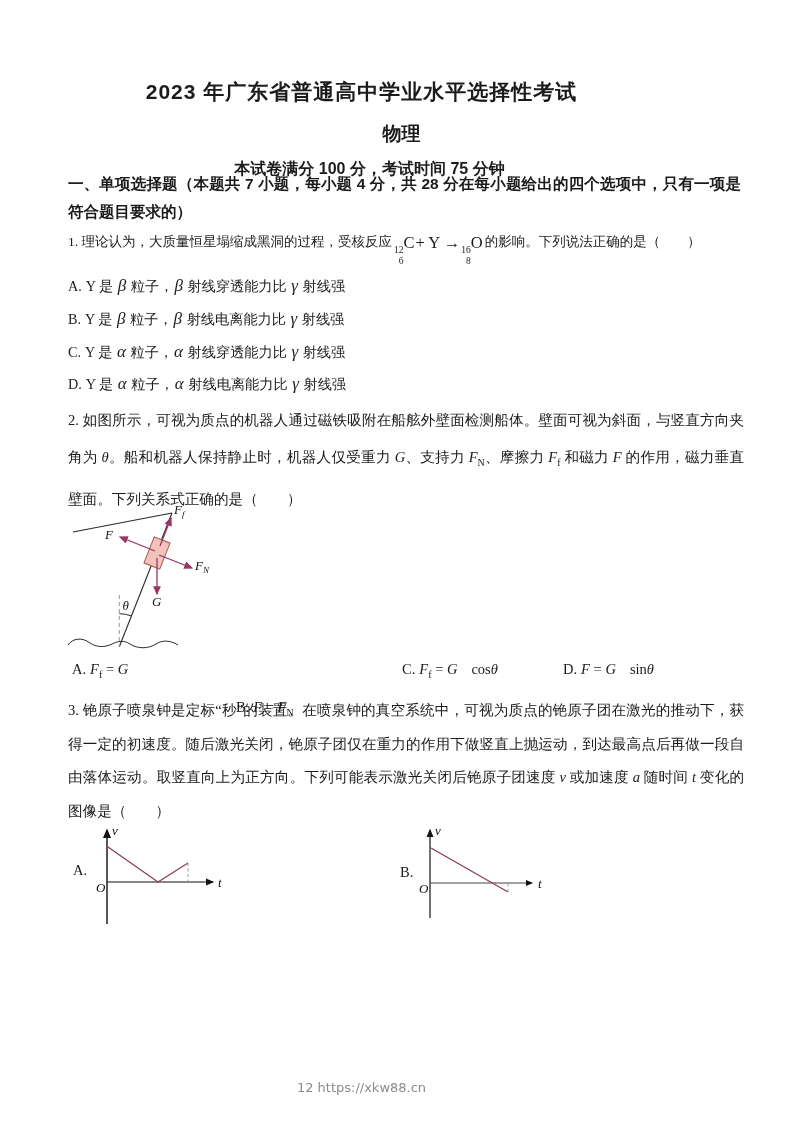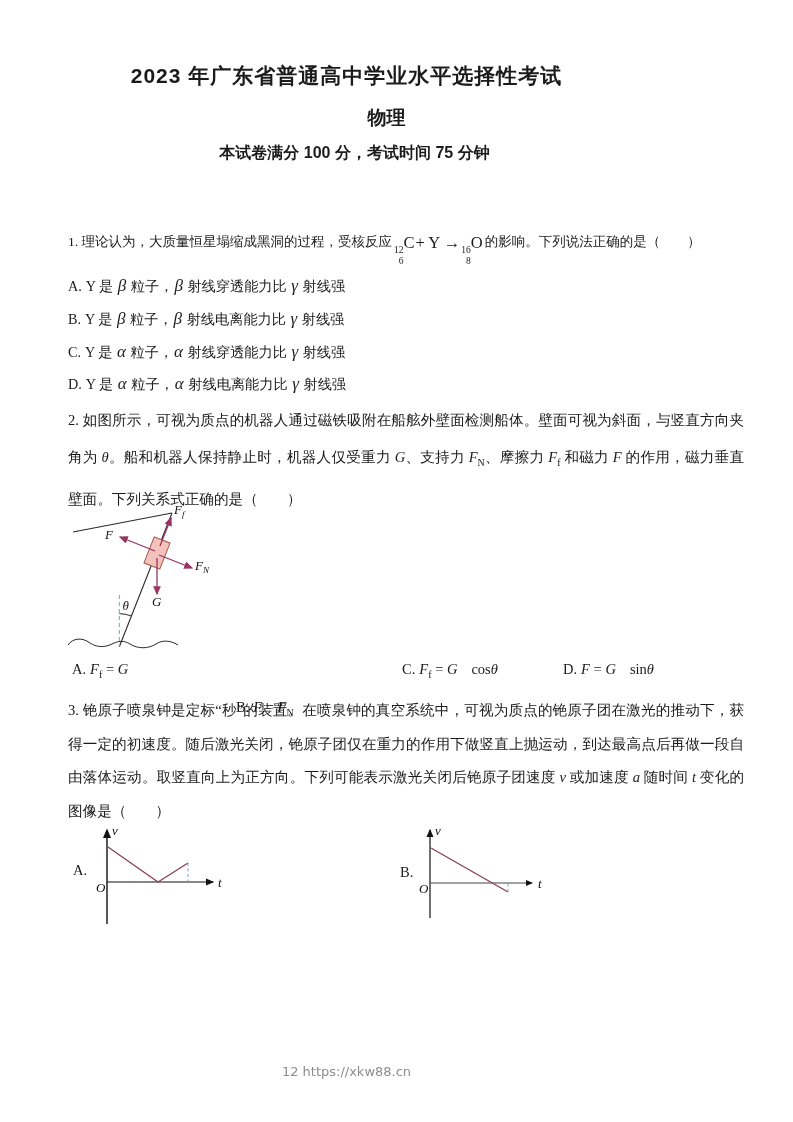--- a/index.html
+++ b/index.html
@@ -1,19 +1,19 @@
 <!DOCTYPE html>
 <html><head>
 <meta charset="utf-8">
 <style>
   html,body{margin:0;padding:0;background:#ffffff;}
   .page{position:relative;width:793px;height:1122px;background:#ffffff;overflow:hidden;
         font-family:"Liberation Serif","DejaVu Serif",serif;color:#1b1b1b;}
   .abs{position:absolute;}
-  .center{left:0;width:693px;text-align:center;}
+  .center{left:15px;width:693px;text-align:center;margin-top:16px;}
   .title{font-family:"Liberation Sans","DejaVu Sans",sans-serif;font-weight:bold;font-size:21px;letter-spacing:1px;}
   .subject{font-family:"Liberation Sans","DejaVu Sans",sans-serif;font-weight:bold;font-size:19px;padding-left:40px;}
   .info{font-family:"Liberation Sans","DejaVu Sans",sans-serif;font-weight:bold;font-size:16px;padding-left:8px;}
   .sec{font-family:"Liberation Sans","DejaVu Sans",sans-serif;font-weight:bold;font-size:15.5px;
        line-height:28px;text-align:justify;}
   .stem{font-size:14.6px;text-align:justify;}
   .q1stem{font-size:13.5px;white-space:nowrap;}
   .opt{font-size:14.2px;white-space:nowrap;}
   .olabel{margin-right:4px;}
   .gk{font-family:"Liberation Serif","DejaVu Serif",serif;font-style:italic;font-size:17px;padding:0 1px;}
@@ -35,20 +35,21 @@
 </style>
 </head>
 <body>
 
 <div class="page">
 
   <div class="abs center title" style="top:62px;">2023 年广东省普通高中学业水平选择性考试</div>
   <div class="abs center subject" style="top:105px;">物理</div>
   <div class="abs center info" style="top:143px;">本试卷满分 100 分，考试时间 75 分钟</div>
 
+  <div class="abs sec" style="top:170px;left:68px;width:673px;">一、单项选择题（本题共 7 小题，每小题 4 分，共 28 分在每小题给出的四个选项中，只有一项是符合题目要求的）</div>
 
   <div class="abs q1stem" style="top:233px;left:68px;width:700px;"><span>1. 理论认为，大质量恒星塌缩成黑洞的过程，受核反应</span><span class="nucl"><span class="stack">
           <span>12</span>
           <span>6</span>
         </span><span class="el">C</span><span class="el plus">+ Y →</span><span class="stack">
           <span>16</span>
           <span>8</span>
         </span><span class="el">O</span></span><span>的影响。下列说法正确的是（　　）</span></div>
 
   <div class="abs opt" style="top:276px;left:68px;"><span class="olabel">A.</span><span>Y 是 </span><span class="gk">β</span><span> 粒子，</span><span class="gk">β</span><span> 射线穿透能力比 </span><span class="gk">γ</span><span> 射线强</span></div>

